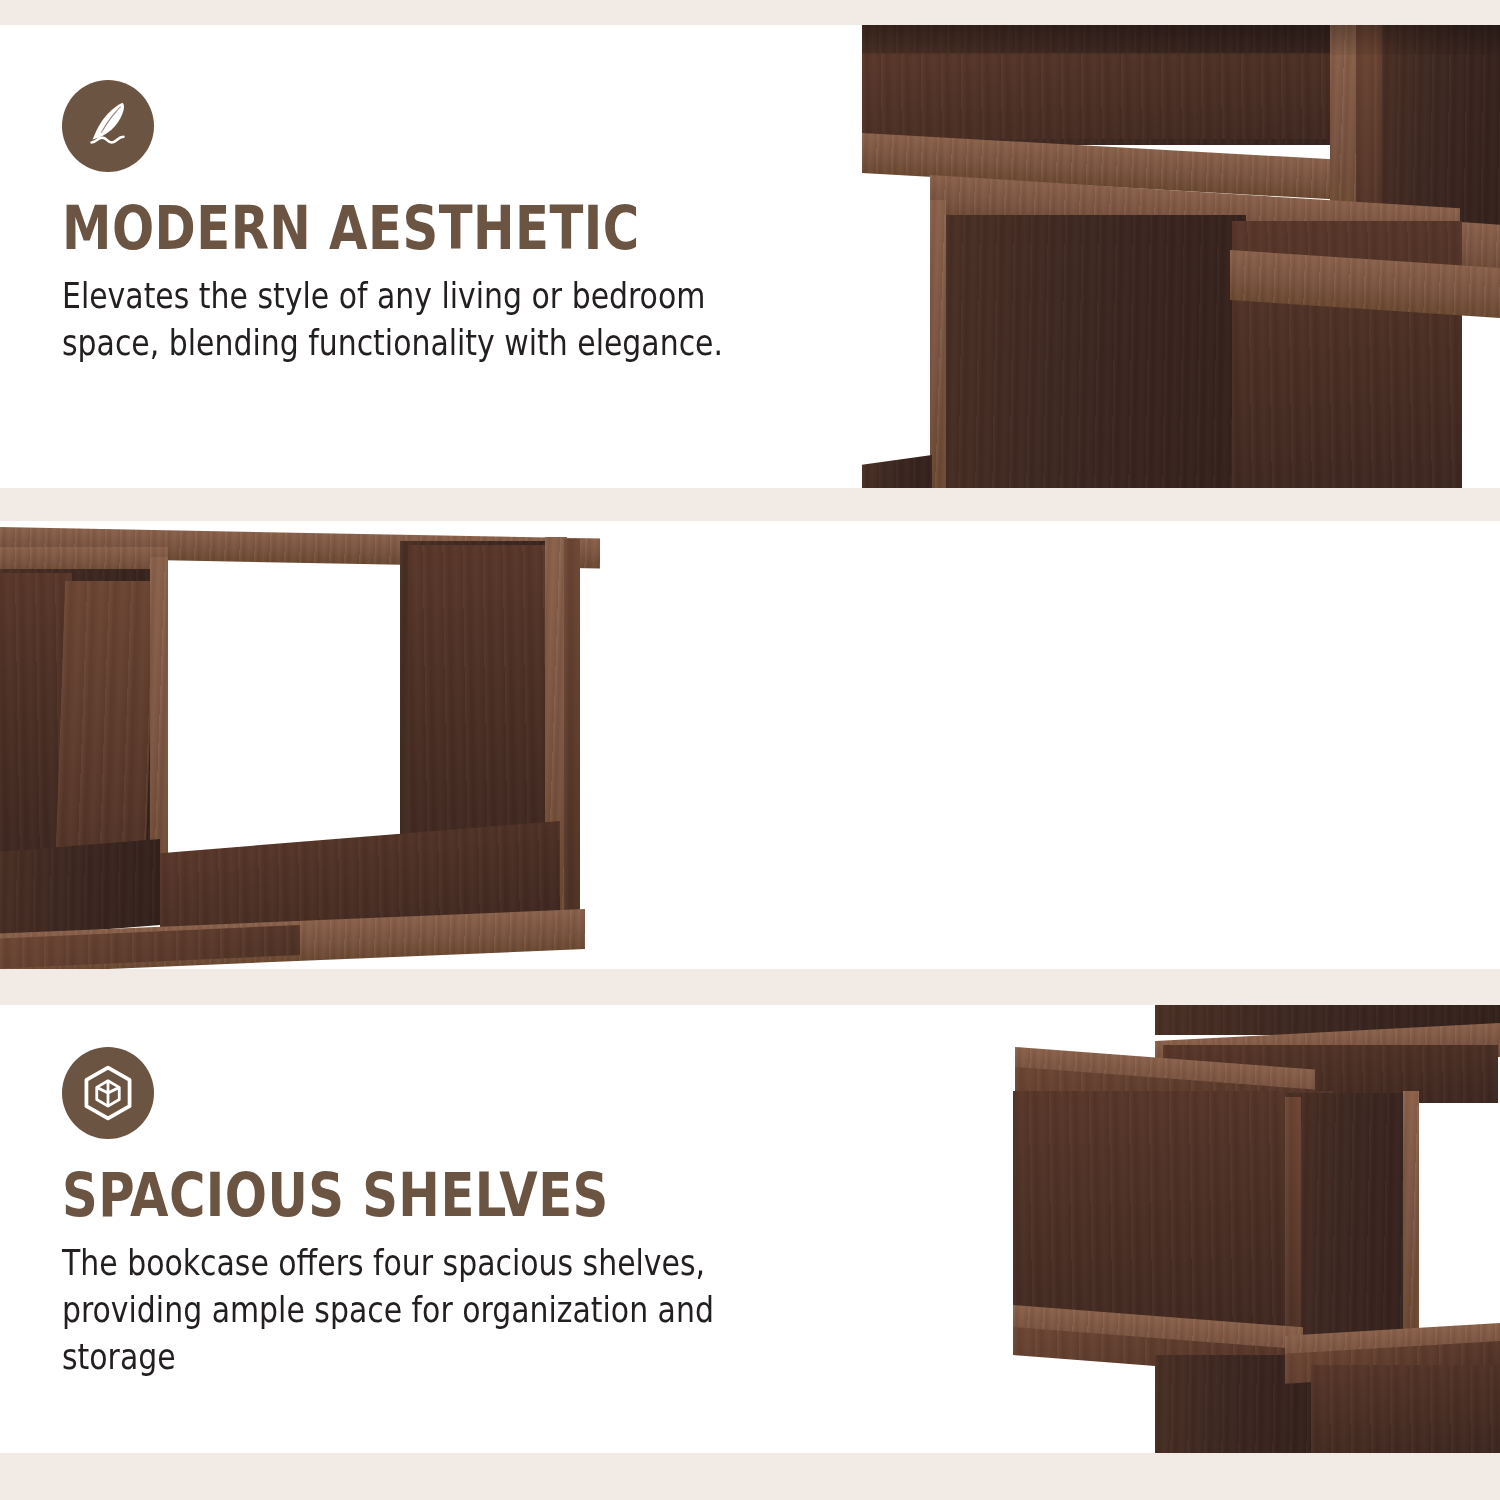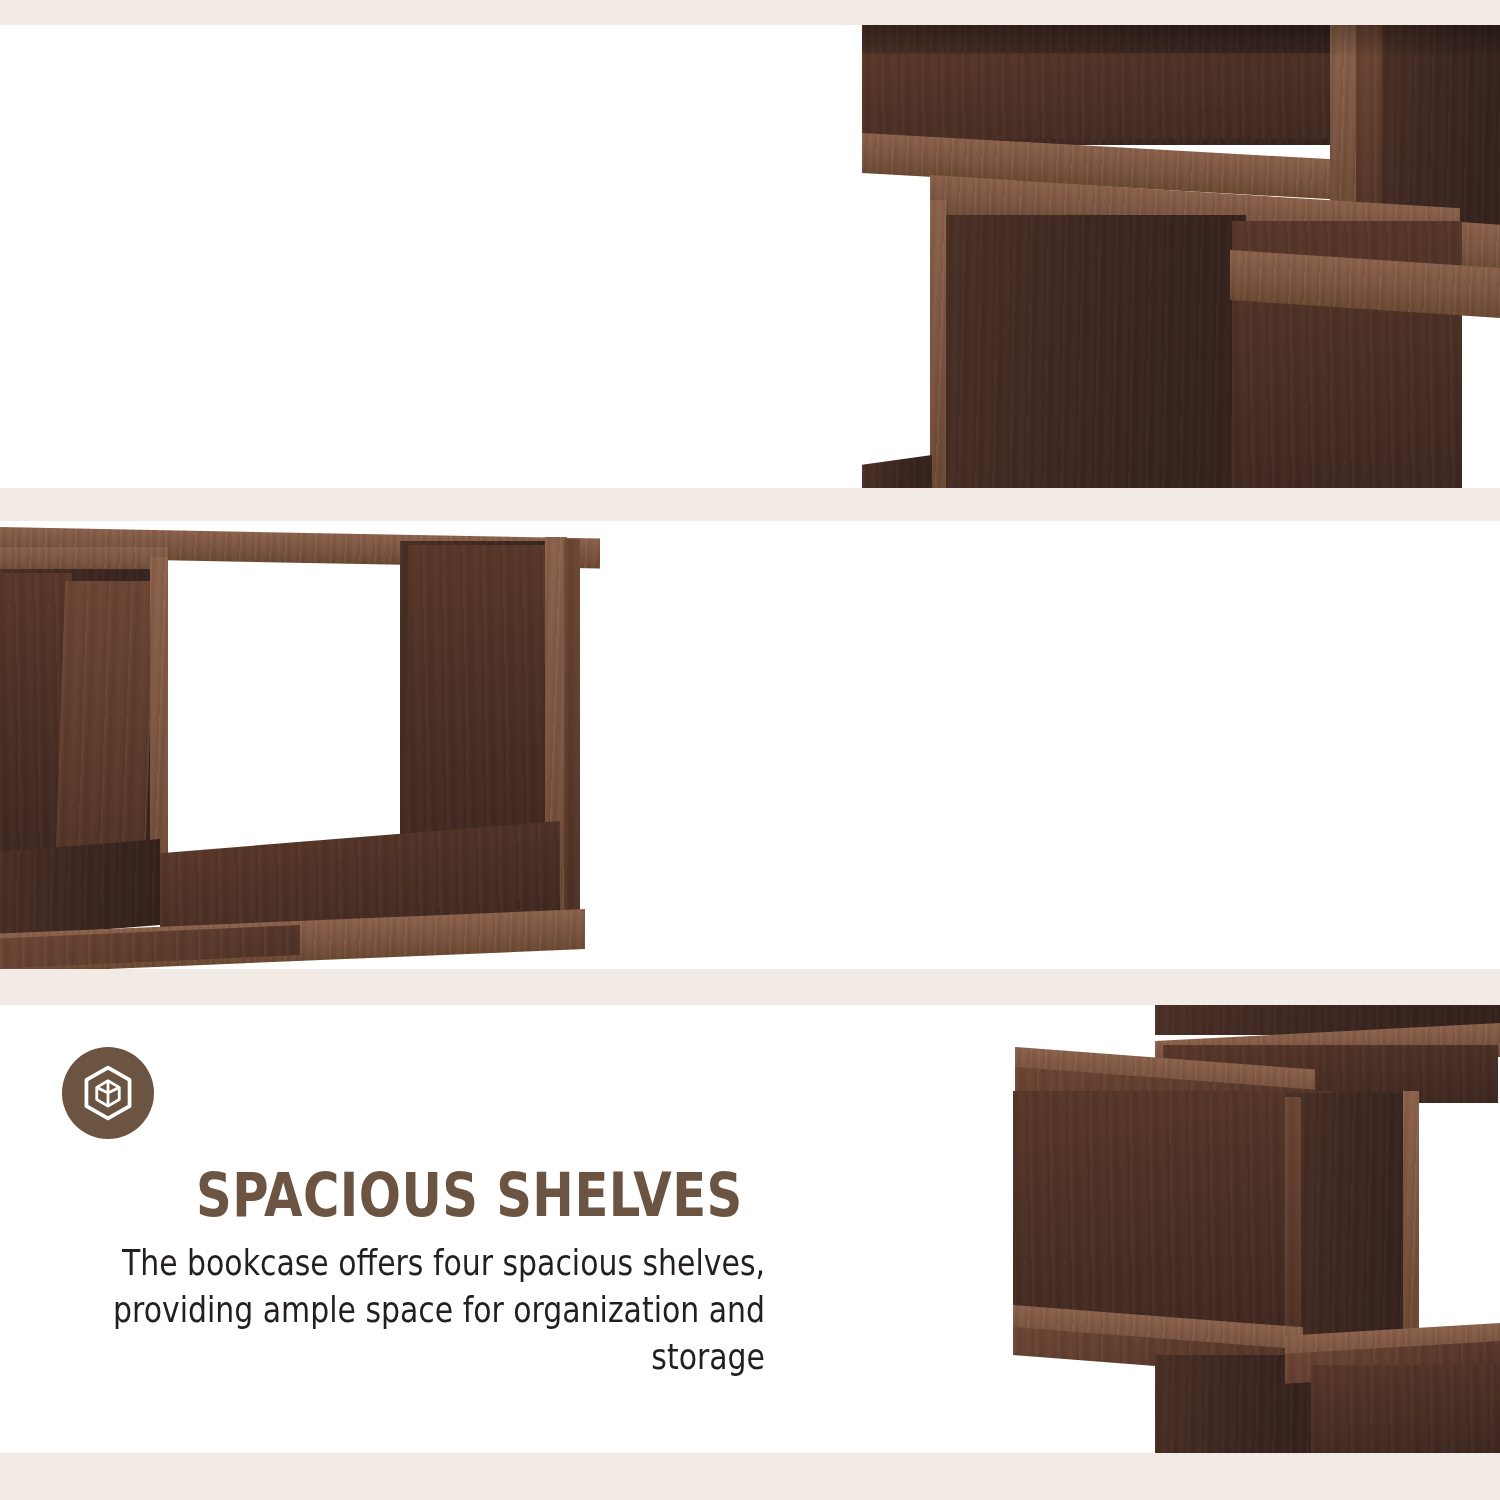--- a/index.html
+++ b/index.html
@@ -15,21 +15,21 @@
   .band{position:absolute;left:0;width:1500px;background:#F2EAE4;}
   .band-top{top:0;height:25px;}
   .band-1{top:488px;height:33px;}
   .band-2{top:969px;height:36px;}
   .band-bot{top:1453px;height:47px;}
 
   
   .panel{position:absolute;left:0;width:1500px;background:#ffffff;overflow:hidden;}
   .panel-1{top:25px;height:463px;}
   .panel-2{top:521px;height:448px;}
-  .panel-3{top:1005px;height:448px;text-align:right;}
+  .panel-3{top:1005px;height:448px;}
 
   
   .textblock{position:absolute;}
   .tb-1{left:62px;top:55px;width:780px;}
   .tb-2{left:700px;top:40px;width:740px;text-align:center;}
   .tb-3{left:62px;top:42px;width:740px;}
 
   .icon-wrap{display:block;margin-bottom:26px;}
   .tb-2 .icon-wrap{margin:0 auto 24px auto;width:92px;}
   .icon-circle{
@@ -107,20 +107,34 @@
 
 <div class="page">
 
   <div class="band band-top"></div>
   <div class="band band-1"></div>
   <div class="band band-2"></div>
   <div class="band band-bot"></div>
 
   <div class="panel panel-1">
 
+    <div class="textblock tb-1">
+      <div class="icon-wrap">
+        <div class="icon-circle">
+          <svg width="62" height="62" viewBox="0 0 64 64" aria-hidden="true">
+            <path d="M47 8 C36 13 26 24 20 37 L16 46 L22 44 C36 39 45 27 48 16 C49 12 48.5 9.5 47 8 Z" fill="#ffffff"></path>
+            <path d="M45 12 C38 19 31 28 25 39" stroke="#6B5441" stroke-width="1.4" fill="none" opacity="0.55"></path>
+            <path d="M41 17 C36 22 31 29 27 36" stroke="#6B5441" stroke-width="1" fill="none" opacity="0.4"></path>
+            <path d="M15 49 C20 49 21 44 26 44 C31 44 31 49 36 49 C41 49 42 43 48 43" stroke="#ffffff" stroke-width="2.6" fill="none" stroke-linecap="round"></path>
+          </svg>
+        </div>
+      </div>
+      <h2 class="title">MODERN AESTHETIC</h2>
+      <p class="desc">Elevates the style of any living or bedroom space, blending functionality with elegance.</p>
+    </div>
 
     <div class="photo ph-1">
 
       <div class="wood w-dark" style="left:0;top:0;width:638px;height:120px;"></div>
       <div class="wood w-dark2" style="left:0;top:28px;width:560px;height:86px;"></div>
       <div class="wood w-light" style="left:0;top:108px;width:600px;height:40px;transform:skewY(3.2deg);transform-origin:left top;"></div>
       <div class="wood w-mid" style="left:490px;top:0;width:30px;height:215px;"></div>
       <div class="wood w-dark" style="left:520px;top:0;width:118px;height:215px;"></div>
       <div class="wood w-light" style="left:470px;top:188px;width:168px;height:52px;transform:skewY(4deg);transform-origin:left top;"></div>
       <div class="wood w-light" style="left:468px;top:0;width:26px;height:200px;"></div>

